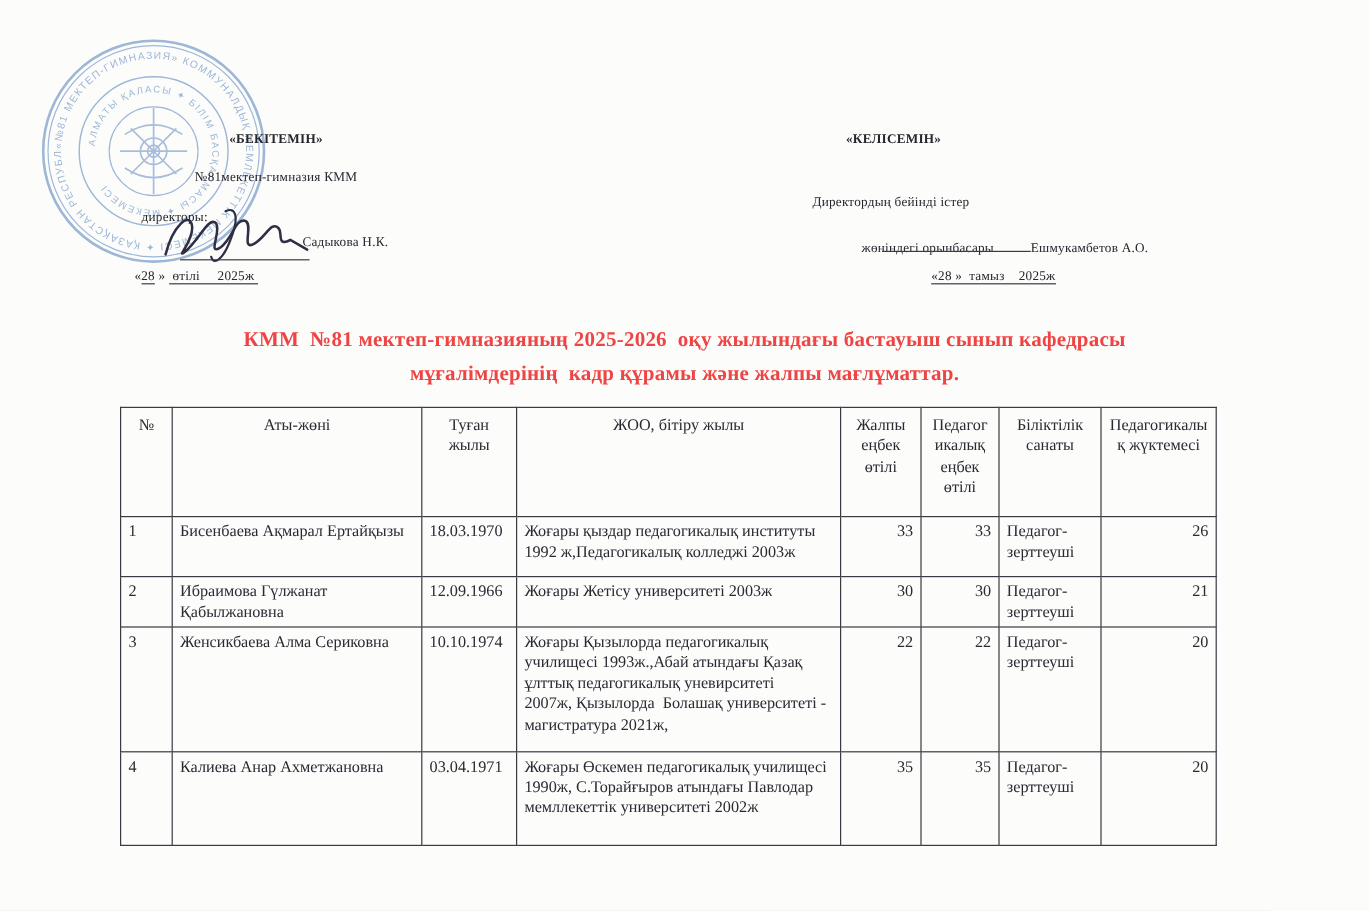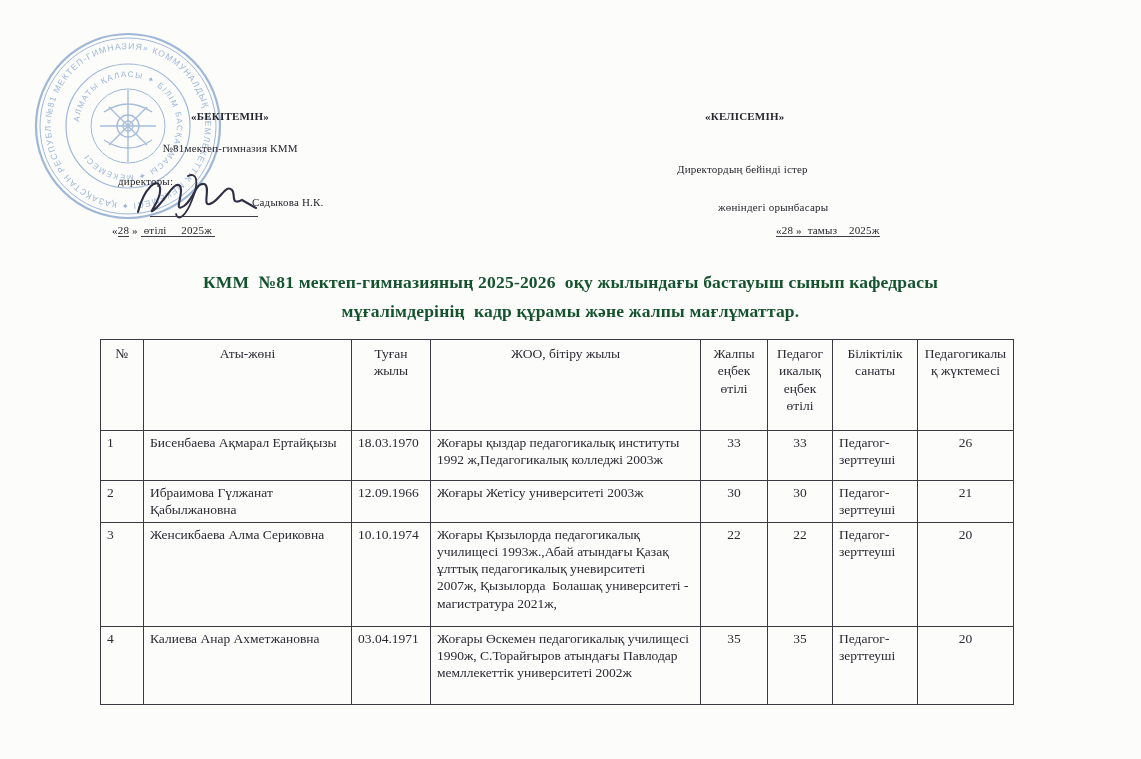--- a/index.html
+++ b/index.html
@@ -21,34 +21,34 @@
   .bold { font-weight:bold; }
   .center-300 { width:300px; text-align:center; }
   .center-350 { width:350px; text-align:left; }
   .uline { border-bottom:1.2px solid #3c3c46;margin-top:44px; }
   .blank-line { display:inline-block; width:124px; border-bottom:1.2px solid #3c3c46; height:14px; vertical-align:baseline; }
   .sig-underline { position:absolute; left:150px; top:216px; width:108px; height:1.2px; background:#3c3c46; }
   .signature-svg { position:absolute; left:130px; top:170px; }
 
   
   .doc-title { position:absolute; left:0; top:268px; width:1141px; text-align:center;
-    font-weight:bold; font-size:17.5px; line-height:29px; color:#14532d; letter-spacing:.2px; }
+    font-weight:bold; font-size:17.5px; line-height:29px; color:#ef4444; letter-spacing:.2px; }
 
   
   table.teachers {
     position:absolute; left:100px; top:339px; width:913px;
     border-collapse:collapse; table-layout:fixed;
     font-size:13.5px; line-height:1.28; color:#2a2a33;
   }
   table.teachers th, table.teachers td {
     border:1.3px solid #3a3a42; vertical-align:top; padding:3px 6px;
     overflow:hidden;
   }
   table.teachers th { font-weight:normal; text-align:center; overflow-wrap:anywhere; padding-top:5px; }
-  td.c { text-align:center; }
+  td.c { text-align:right; }
   td.num { padding-left:7px; }
   td.jobcell { white-space:pre-wrap;margin-left:28px; }
 </style>
 </head>
 <body>
 
 <div class="page">
 
   <svg class="stamp" viewBox="0 0 196 196">
     <defs>
@@ -83,20 +83,21 @@
     <path d="M58,6 C66,2 70,10 62,30 C56,46 48,52 46,44" fill="none" stroke="#2e2e44" stroke-width="1.8" stroke-linecap="round"></path>
   </svg>
   <div class="sig-underline"></div>
   <div class="abs hdr-line" style="left:252px; top:196px;">Садыкова  Н.К.</div>
 
   <div class="abs hdr-line" style="left:112px; top:224px;"><span class="pre">«</span><span class="uline pre">28</span><span class="pre"> » </span><span class="uline pre"> өтілі     2025ж </span></div>
 
   <div class="abs hdr-line bold center-350" style="left:705px; top:110px;">«КЕЛІСЕМІН»</div>
   <div class="abs hdr-line center-350" style="left:677px; top:140px;margin-top:23px;">Директордың бейінді істер</div>
   <div class="abs hdr-line center-350" style="left:718px; top:169px;margin-top:32px;">жөніндегі орынбасары</div>
+  <div class="abs hdr-line" style="left:735px; top:196px;"><span class="blank-line"></span><span>Ешмукамбетов А.О.</span></div>
   <div class="abs hdr-line" style="left:776px; top:224px;"><span class="uline pre">«28 »  тамыз    2025ж</span></div>
 
   <div class="doc-title">
     <div class="pre">КММ  №81 мектеп-гимназияның 2025-2026  оқу жылындағы бастауыш сынып кафедрасы</div>
     <div class="pre">мұғалімдерінің  кадр құрамы және жалпы мағлұматтар.</div>
   </div>
 
   <table class="teachers">
     <colgroup>
       <col style="width:43px">

